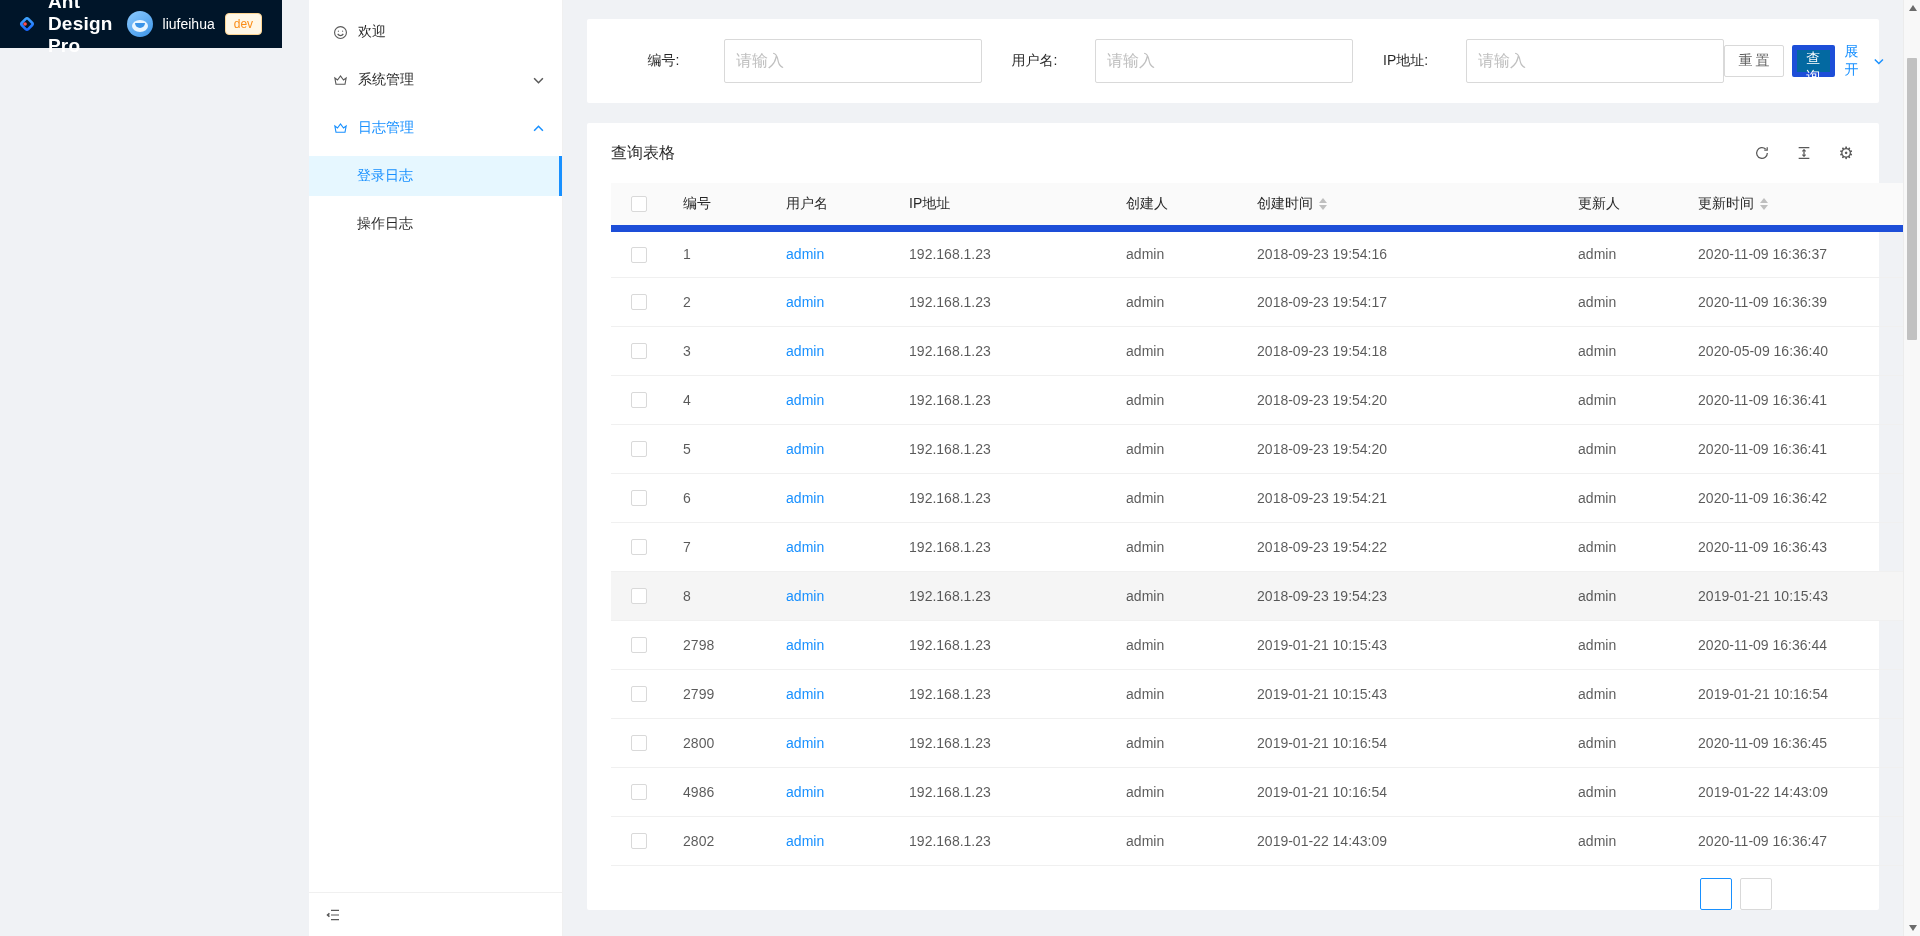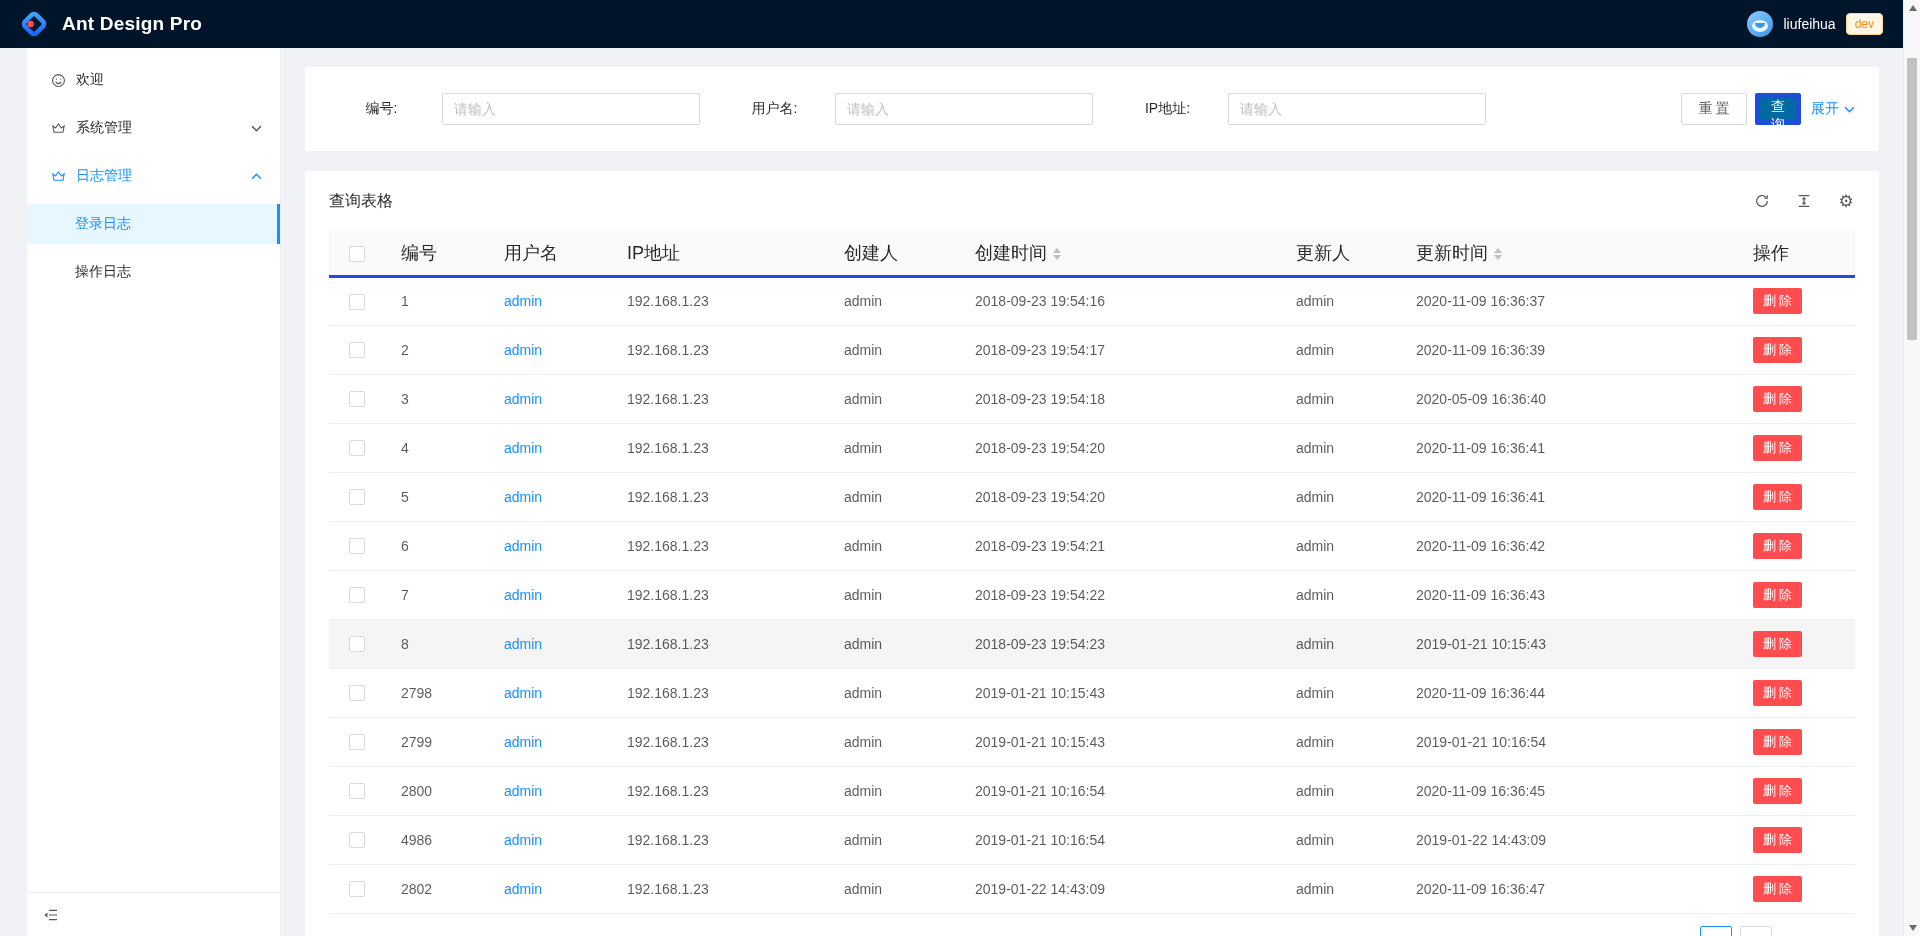--- a/index.html
+++ b/index.html
@@ -1,19 +1,19 @@
 <!DOCTYPE html>
 <html><head>
 <meta charset="utf-8">
 <style>
   * { margin:0; padding:0; box-sizing:border-box; }
   html,body { width:1920px; height:936px; overflow:hidden; }
   body { font-family:"Liberation Sans","DejaVu Sans",sans-serif; font-size:14px; color:rgba(0,0,0,.65); background:#f0f2f5; }
   .page { position:relative; width:1920px; height:936px; overflow:hidden; background:#f0f2f5; }
-  .layout { position:absolute; top:0; left:0; right:17px; bottom:0; display:flex; flex-direction:column; }
+  .layout { position:absolute; top:0; left:0; right:17px; bottom:0; display:flex; flex-direction:row; }
 
   
   .header { height:48px; background:#001529; display:flex; align-items:center; justify-content:space-between; padding:0 20px 0 18px; flex:0 0 48px; }
   .brand { display:flex; align-items:center; gap:12px; }
   .brand svg { width:32px; height:32px; }
   .brand-title { color:#fff; font-size:19px; font-weight:bold; letter-spacing:.2px; }
   .header-right { display:flex; align-items:center; gap:10px; }
   .avatar { width:26px; height:26px; border-radius:50%; background:linear-gradient(145deg,#8ecbff,#3b94e8); position:relative; overflow:hidden; }
   .avatar::after { content:""; position:absolute; left:5px; top:9px; width:16px; height:12px; border-radius:50%; background:#eaf6ff; }
   .avatar::before { content:""; position:absolute; left:8px; top:12px; width:10px; height:5px; border-radius:0 0 8px 8px; background:#3b94e8; z-index:1; }
@@ -40,41 +40,41 @@
 
   
   .content { flex:1; background:#f0f2f5; padding:19px 24px 0; overflow:hidden; }
   .card { background:#fff; border-radius:2px; }
 
   
   .search-card { height:84px; display:flex; align-items:center; padding:0 24px; margin-bottom:20px; }
   .form-row { display:flex; align-items:center; width:100%; }
   .form-item { width:393px; display:flex; align-items:center; }
   .form-item .lbl { width:113px; text-align:center; padding-right:8px; color:rgba(0,0,0,.85); white-space:nowrap; }
-  .form-item input { width:258px; height:32px; border:1px solid #d9d9d9; border-radius:2px; padding:0 11px; font-size:14px; color:rgba(0,0,0,.65); outline:none; font-family:inherit; }
+  .form-item input { width:258px; height:44px; border:1px solid #d9d9d9; border-radius:2px; padding:0 11px; font-size:16px; color:rgba(0,0,0,.65); outline:none; font-family:inherit; }
   .form-item input::placeholder { color:#bfbfbf; }
   .form-actions { margin-left:auto; display:flex; align-items:center; }
   .btn { height:32px; border-radius:2px; font-size:14px; cursor:pointer; font-family:inherit; }
   .btn-reset { width:66px; background:#fff; border:1px solid #d9d9d9; color:rgba(0,0,0,.65); letter-spacing:3px; padding-left:3px; margin-right:8px; }
   .btn-query { width:46px; background:#0369a1; border:5px solid #1d4ed8; color:#fff; letter-spacing:3px; padding-left:3px; margin-right:10px; }
   .expand-link { color:#1890ff; display:inline-flex; align-items:center; gap:5px; cursor:pointer; }
   .expand-link svg { width:11px; height:7px; }
 
   
   .table-card { min-height:760px; }
   .table-toolbar { height:60px; display:flex; align-items:center; justify-content:space-between; padding:0 24px; }
   .table-title { font-size:16px; color:rgba(0,0,0,.85); font-weight:500; }
   .toolbar-icons { display:flex; align-items:center; gap:24px; }
   .tool-icon { width:18px; height:18px; color:#595959; display:inline-flex; align-items:center; justify-content:center; cursor:pointer; }
   .tool-icon svg { width:16px; height:16px; }
   .gear-glyph { font-family:"DejaVu Sans",sans-serif; font-size:17px; line-height:1; }
 
   .table-wrap { padding:0 24px 0; }
   table { width:100%; border-collapse:collapse; table-layout:fixed; }
-  thead th { background:#fafafa; height:45px; text-align:left; padding:0 0 0 16px; color:rgba(0,0,0,.85); font-weight:500; font-size:18px; border-bottom:3px solid #1d4ed8; white-space:nowrap; }
+  thead th { background:#fafafa; height:45px; text-align:left; padding:0 0 0 16px; color:rgba(0,0,0,.85); font-weight:500; font-size:14px; border-bottom:7px solid #1d4ed8; white-space:nowrap; }
   thead th.col-check { text-align:center; padding:0; }
   tbody td { height:49px; padding:0 0 0 16px; border-bottom:1px solid #f0f0f0; color:rgba(0,0,0,.65); font-size:14px; white-space:nowrap; overflow:hidden; }
   tbody td.cell-checkbox { text-align:center; padding:0; }
   tbody tr.hovered { background:#f5f5f5; }
   .checkbox { display:inline-block; width:16px; height:16px; border:1px solid #d9d9d9; border-radius:2px; background:#fff; vertical-align:middle; cursor:pointer; }
   a.link { color:#1890ff; text-decoration:none; cursor:pointer; }
   .btn-delete { height:26px; padding:0 7px 0 10px; background:#ff4d4f; color:#fff; border:none; border-radius:2px; font-size:13px; letter-spacing:3px; cursor:pointer; font-family:inherit; }
   .sorters { display:inline-flex; flex-direction:column; margin-left:6px; vertical-align:middle; cursor:pointer; }
   .caret { width:0; height:0; border-left:4px solid transparent; border-right:4px solid transparent; }
   .caret.up { border-bottom:5px solid #bfbfbf; margin-bottom:2px; }

